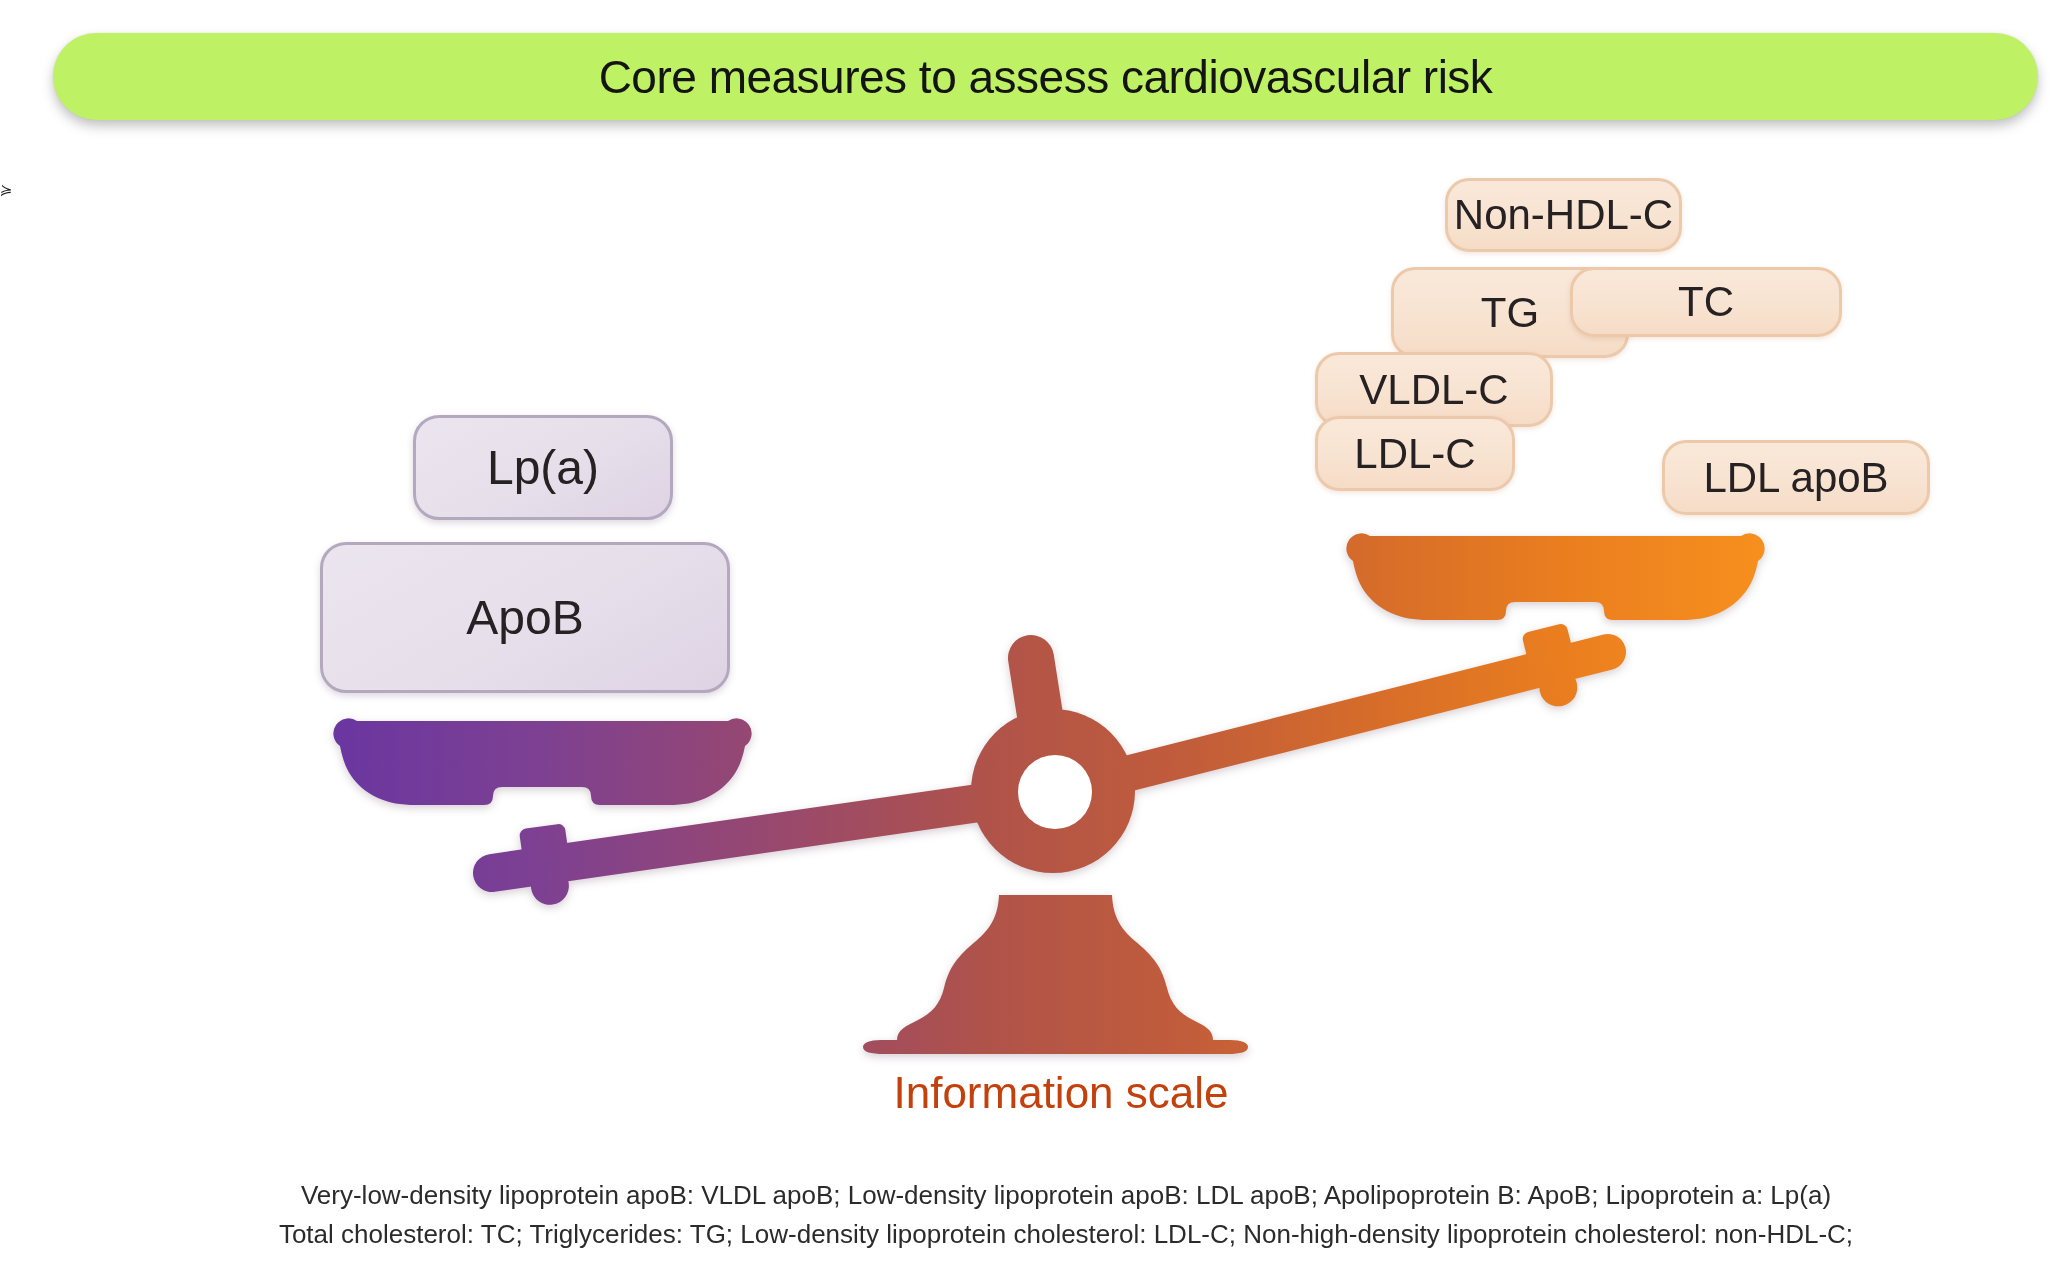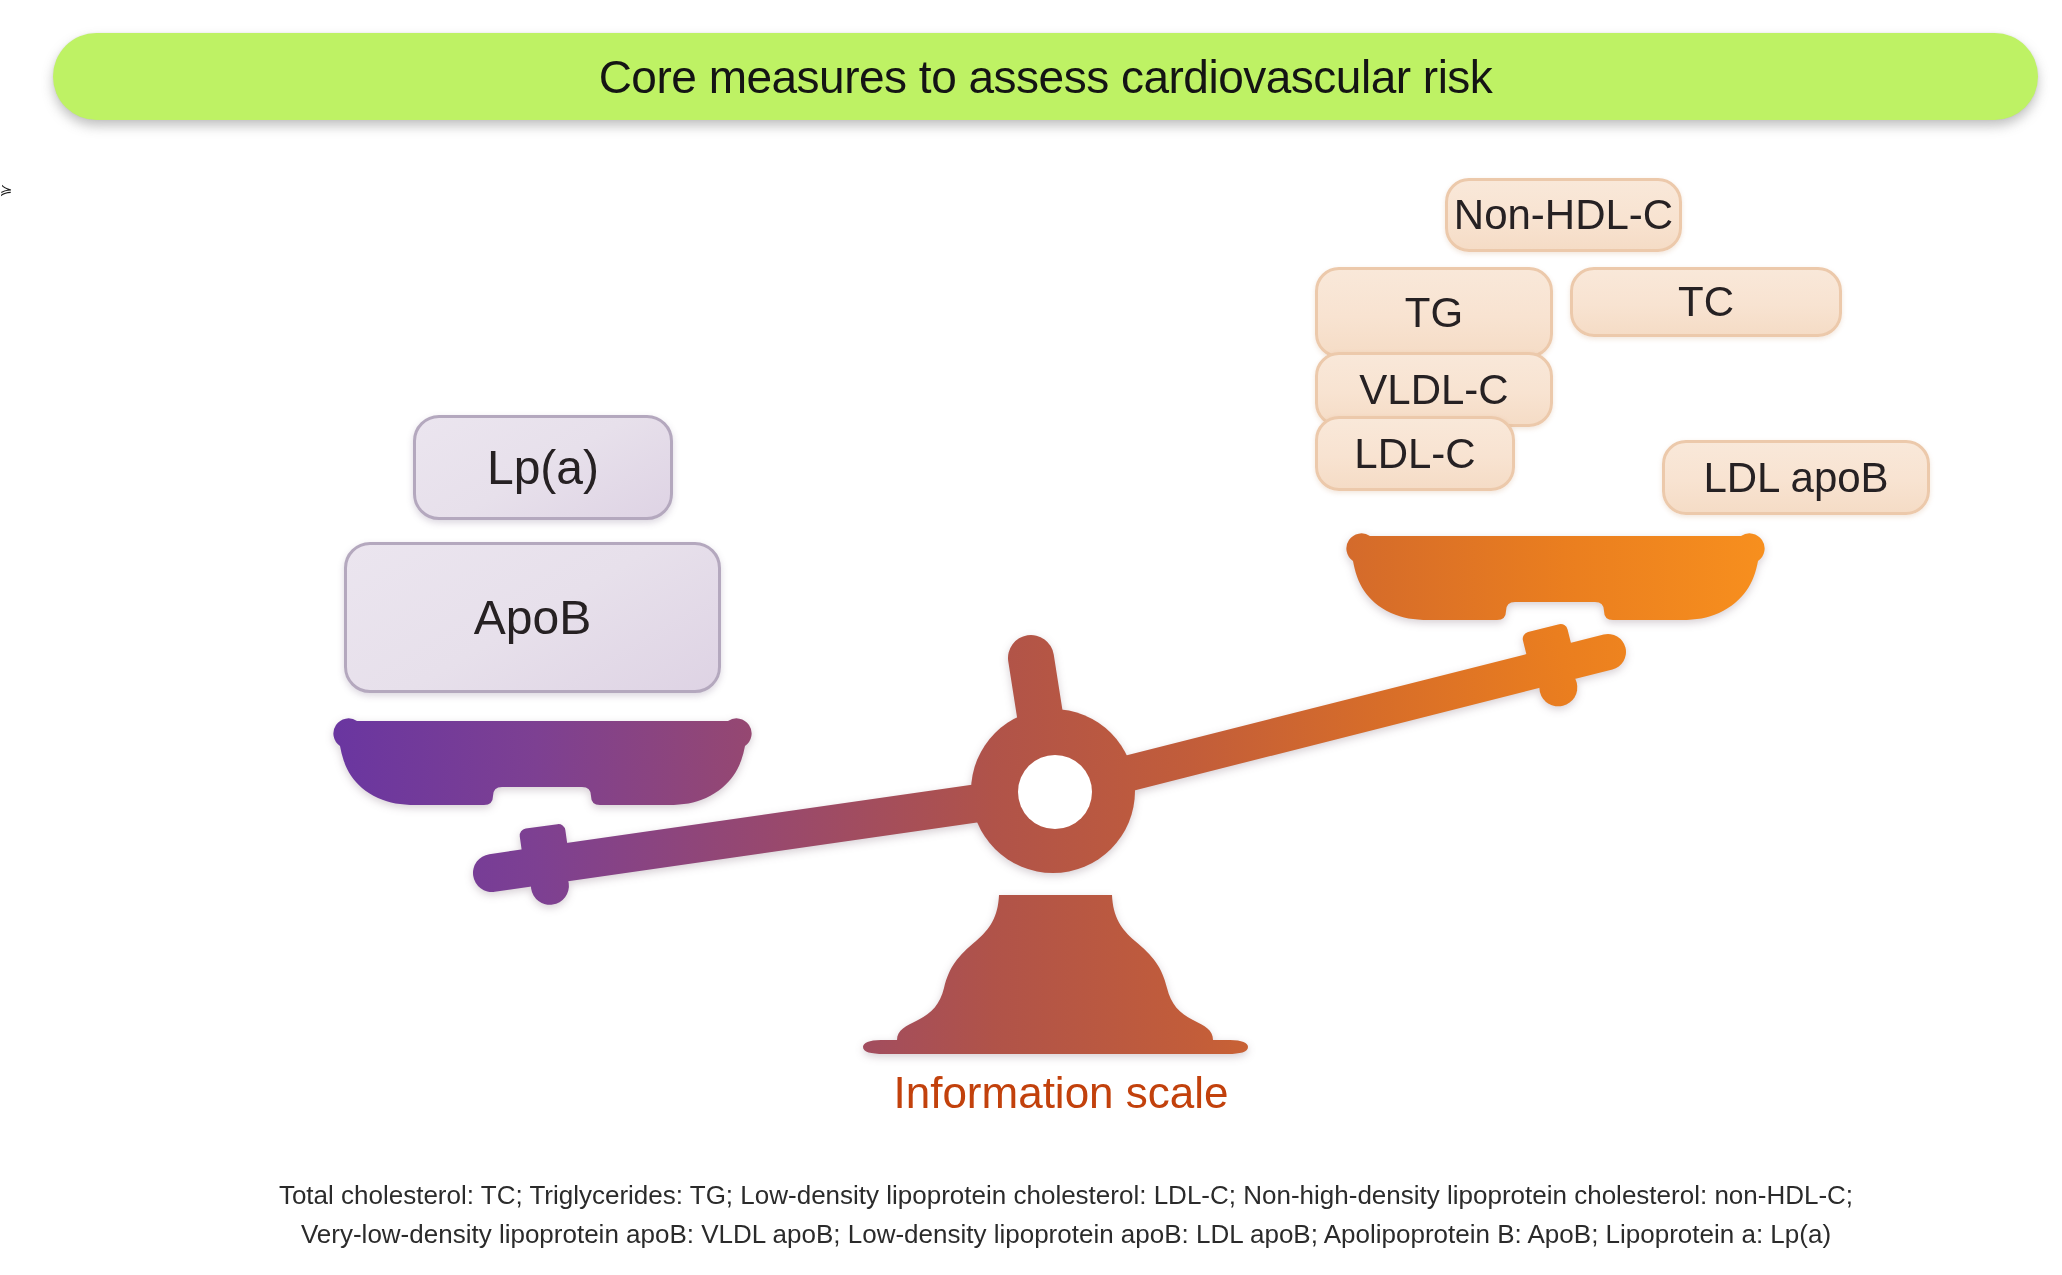--- a/index.html
+++ b/index.html
@@ -123,43 +123,43 @@
       C 1707 618 1697 620 1681 620
       L 1613 620 Q 1604 620 1604 611 Q 1604 602 1595 602
       L 1515 602 Q 1506 602 1506 611 Q 1506 620 1497 620
       L 1429 620 C 1413 620 1403 618 1391 613
       C 1366 601 1357 583 1353 561 Z"></path>
   </svg>
 
   <div class="wbox lav" style="left:413px;top:415px;width:260px;height:105px">
     <span>Lp(a)</span>
   </div>
-  <div class="wbox lav" style="left:344px;top:542px;width:377px;height:151px">
+  <div class="wbox lav" style="left:320px;top:542px;width:410px;height:151px">
     <span>ApoB</span>
   </div>
 
   <div class="wbox peach" style="left:1445px;top:178px;width:237px;height:74px">
     <span>Non-HDL-C</span>
   </div>
-  <div class="wbox peach" style="left:1315px;top:267px;width:238px;height:91px">
+  <div class="wbox peach" style="left:1391px;top:267px;width:238px;height:91px">
     <span>TG</span>
   </div>
   <div class="wbox peach" style="left:1570px;top:267px;width:272px;height:70px">
     <span>TC</span>
   </div>
   <div class="wbox peach" style="left:1315px;top:352px;width:238px;height:75px">
     <span>VLDL-C</span>
   </div>
   <div class="wbox peach" style="left:1315px;top:416px;width:200px;height:75px">
     <span>LDL-C</span>
   </div>
   <div class="wbox peach" style="left:1662px;top:440px;width:268px;height:75px">
     <span>LDL apoB</span>
   </div>
 
   <div class="scale-label">Information scale</div>
 
   <div class="footer">
+    <div>Very-low-density lipoprotein apoB: VLDL apoB; Low-density lipoprotein apoB: LDL apoB; Apolipoprotein B: ApoB; Lipoprotein a: Lp(a)</div>
     <div>Total cholesterol: TC; Triglycerides: TG; Low-density lipoprotein cholesterol: LDL-C; Non-high-density lipoprotein cholesterol: non-HDL-C;</div>
-    <div>Very-low-density lipoprotein apoB: VLDL apoB; Low-density lipoprotein apoB: LDL apoB; Apolipoprotein B: ApoB; Lipoprotein a: Lp(a)</div>
   </div>
 
 </div>
 
 </body></html>

